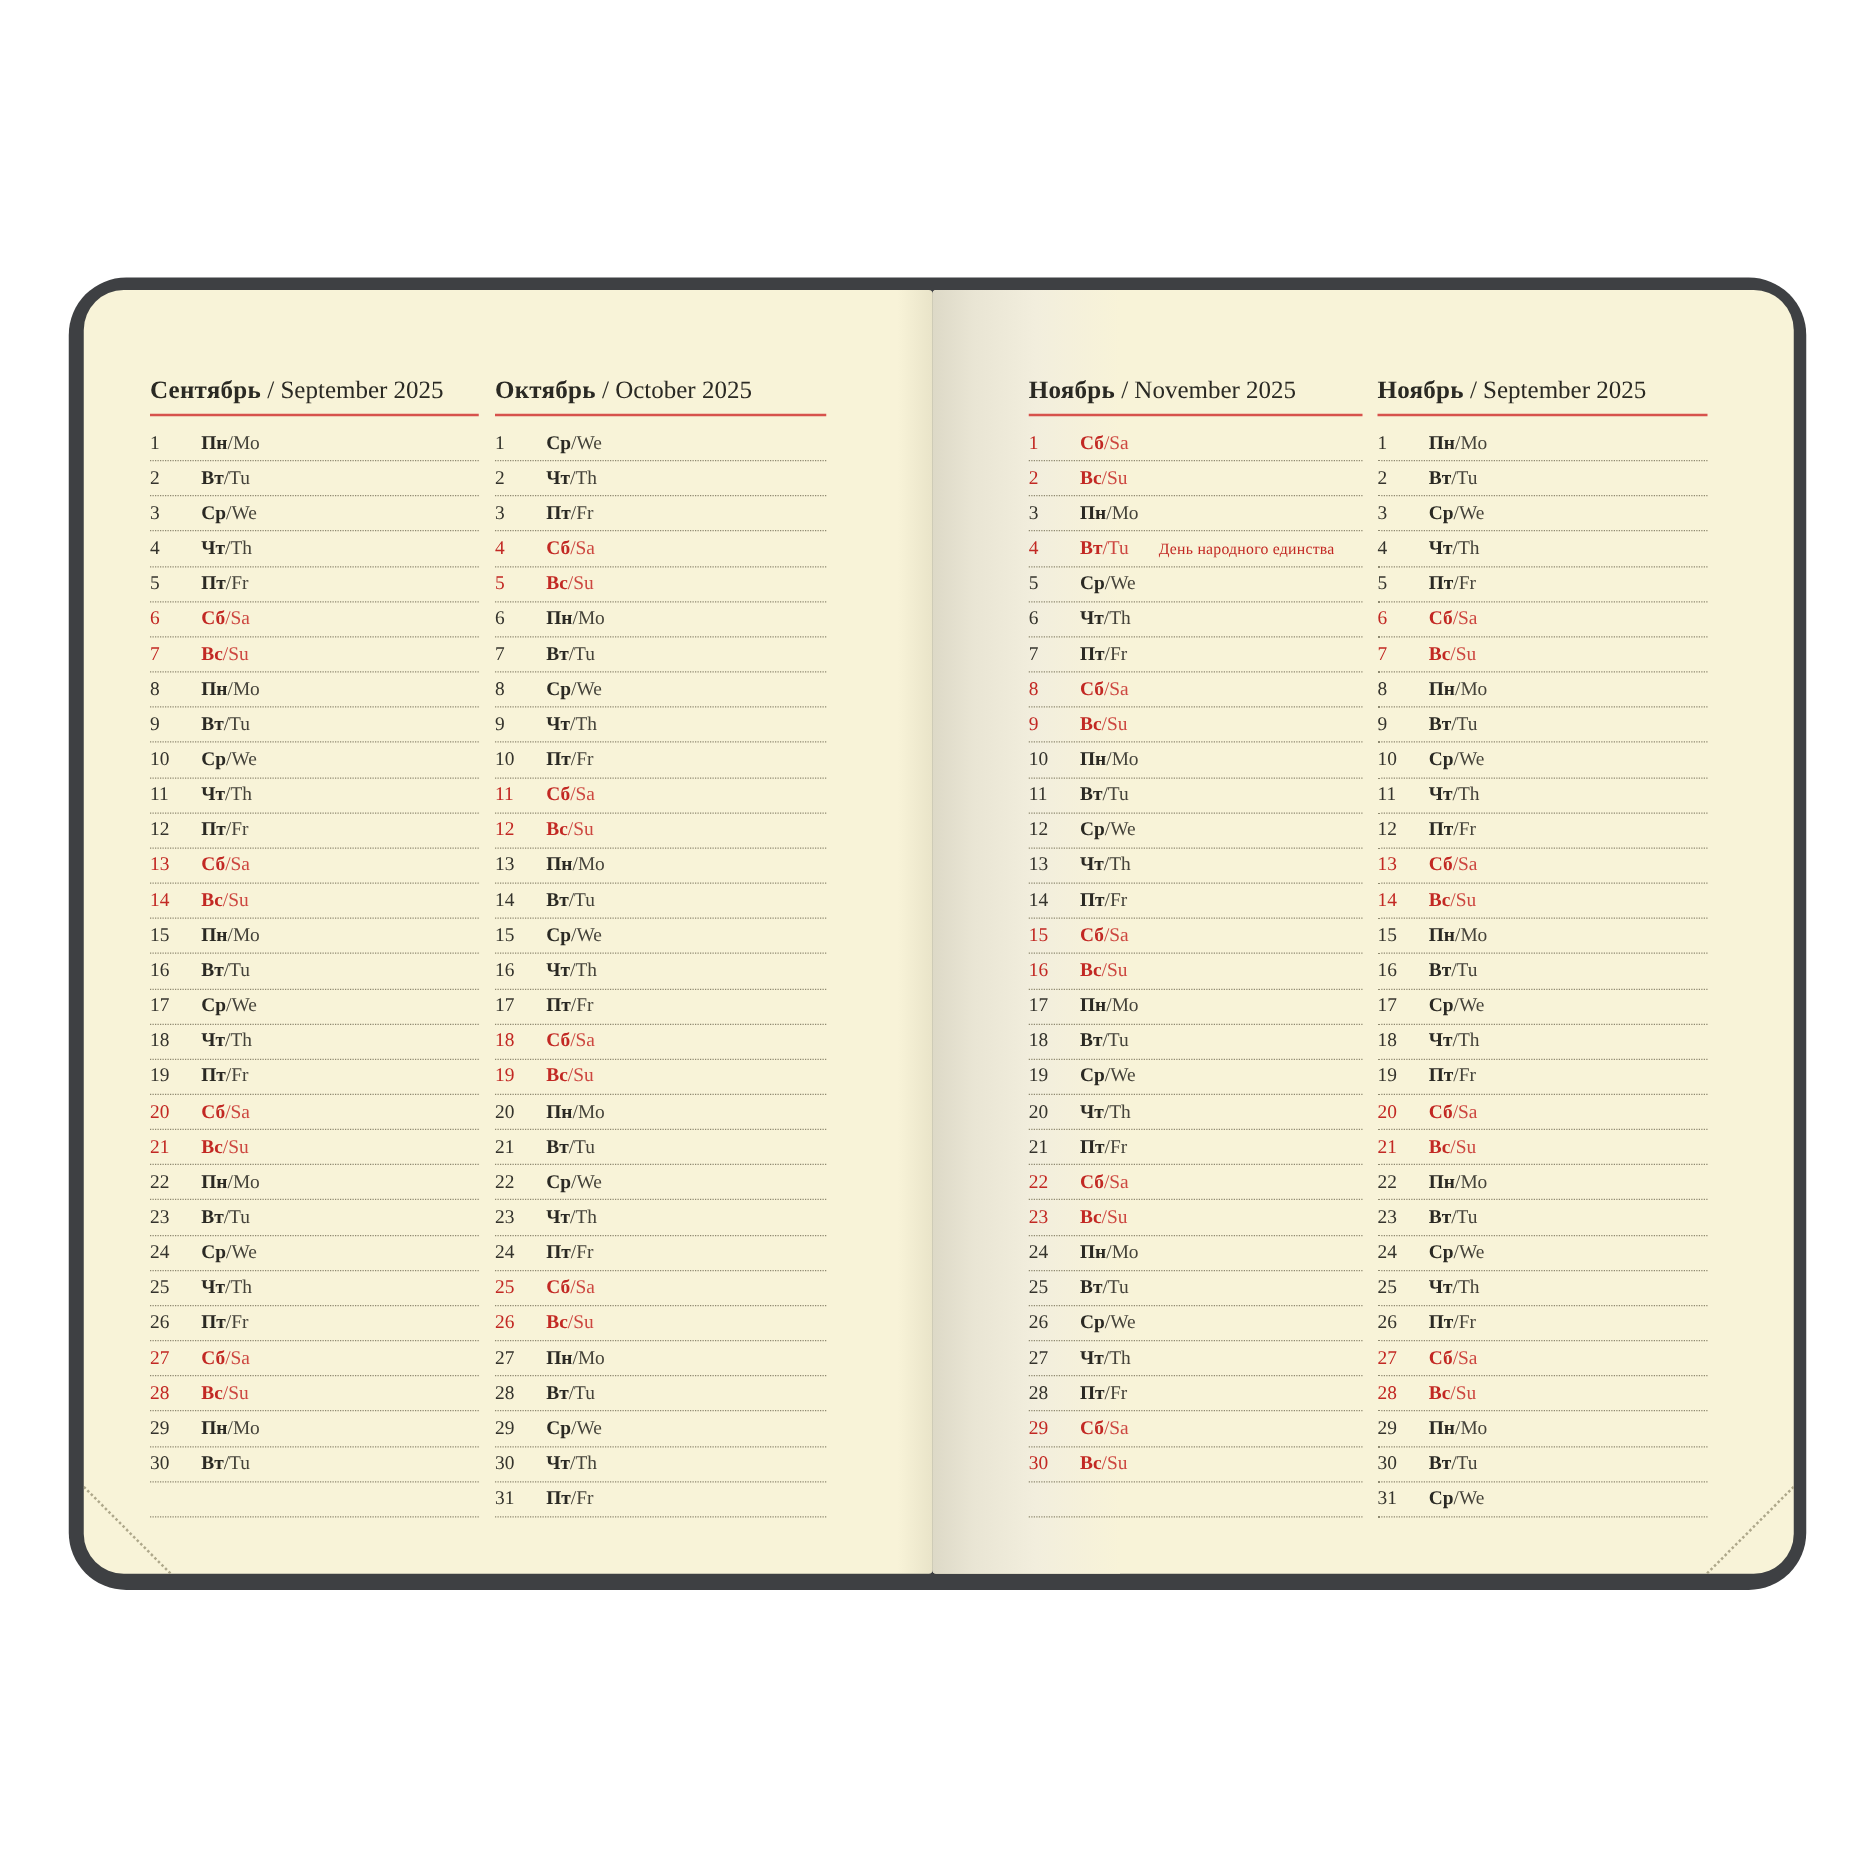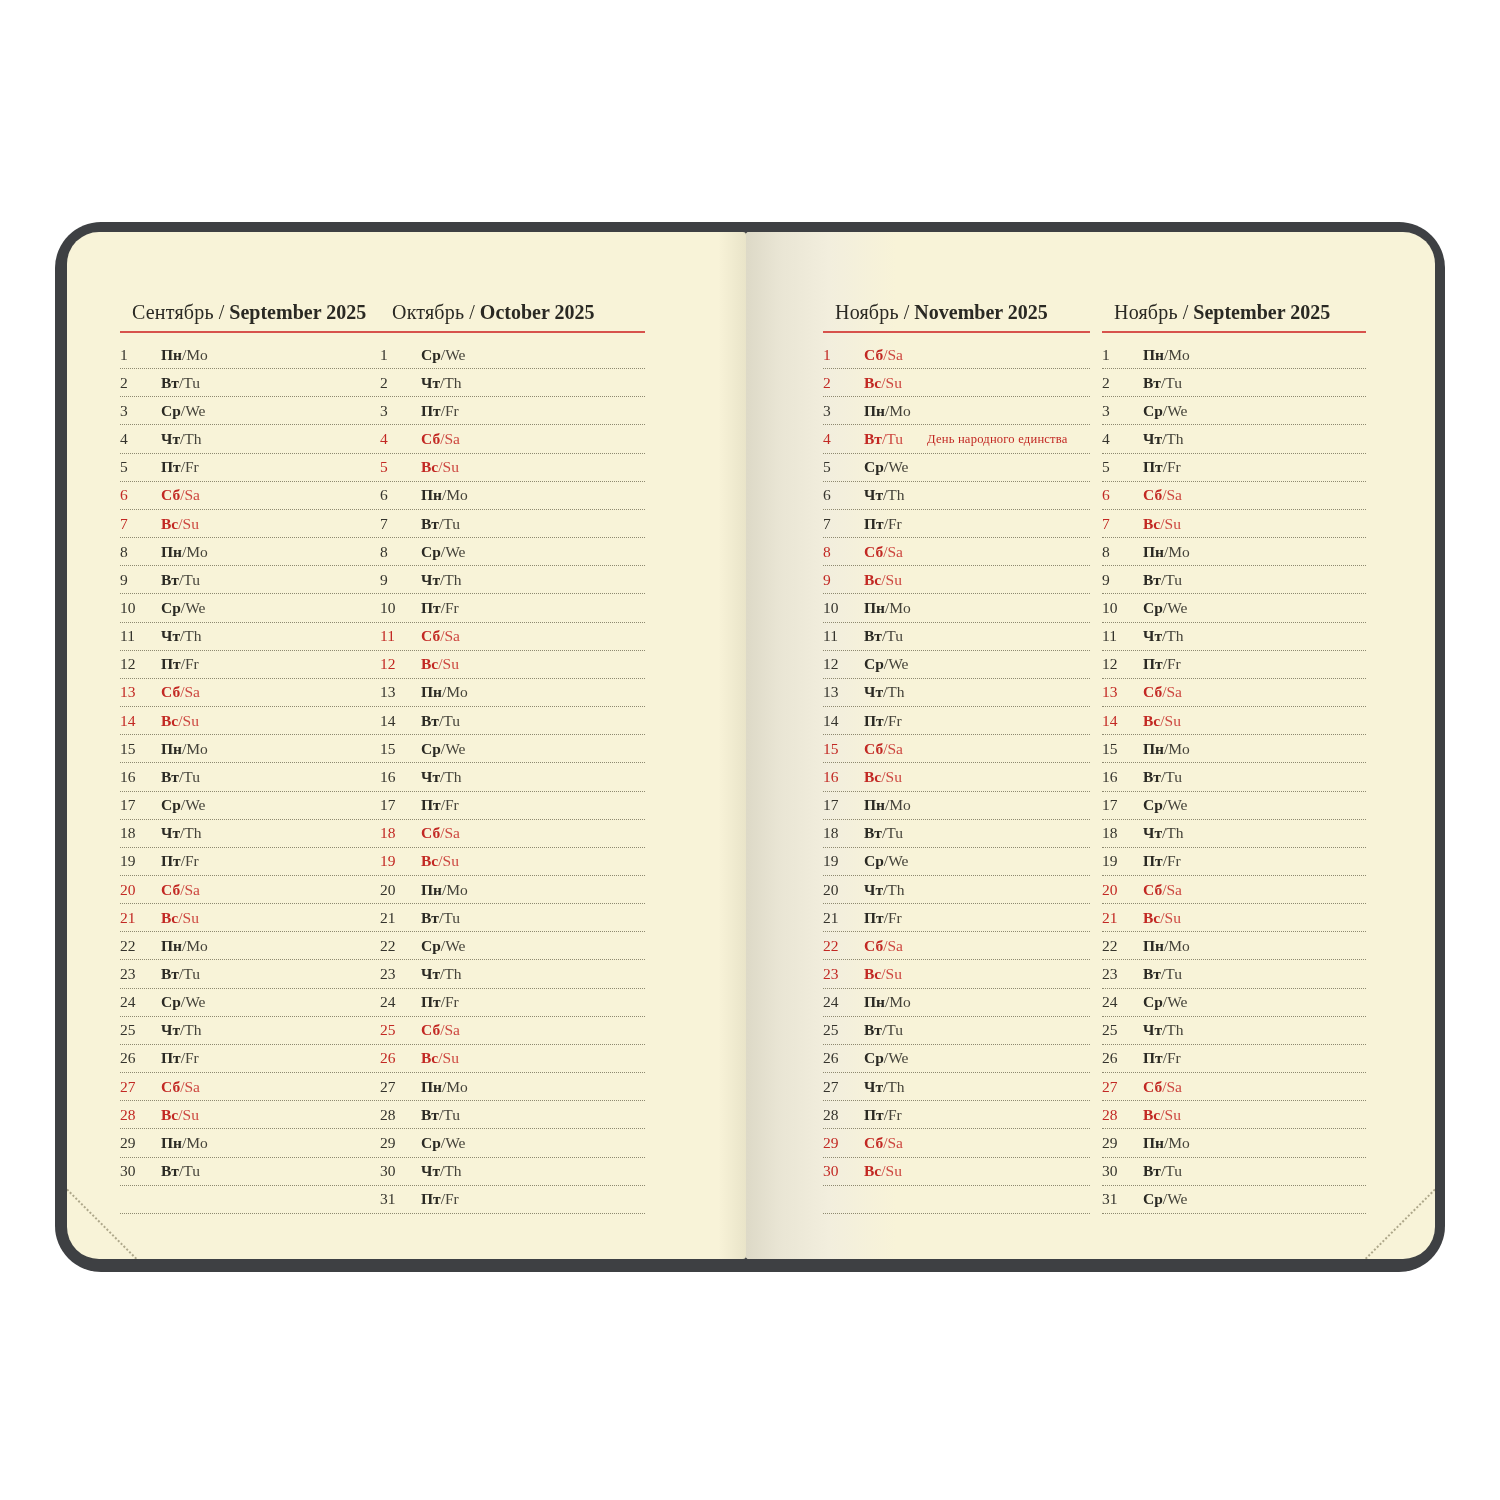--- a/index.html
+++ b/index.html
@@ -53,32 +53,32 @@
     transform:rotate(45deg);transform-origin:0 0;
   }
   .corner-stitch-right{
     right:-24px;top:932px;
     transform:rotate(-45deg);transform-origin:100% 0;
   }
   .month-col{
     position:absolute;top:300px;
   }
   .col-0{left:120px;width:263px;}
-  .col-1{left:380px;width:265px;}
+  .col-1{left:396px;width:265px;}
   .col-2{left:823px;width:267px;}
   .col-3{left:1102px;width:264px;}
   .month-header{
     padding-bottom:7px;
     border-bottom:2px solid var(--underline-red);
     font-size:20px;line-height:24px;color:var(--text-dark);
     white-space:nowrap;
   }
-  .month-title-ru{font-weight:normal;letter-spacing:.2px;margin-left:12px;}
+  .month-title-ru{font-weight:bold;letter-spacing:.2px;}
   .month-title-sep{font-weight:normal;}
-  .month-title-en{font-weight:bold;}
+  .month-title-en{font-weight:normal;}
   .rows{margin-top:8px;}
   .row{
     height:27.17px;
     border-bottom:1px dotted var(--dot-color);
     display:flex;align-items:center;
     font-size:15.5px;line-height:16px;
     white-space:nowrap;
   }
   .row .num{width:41px;color:var(--text-num);flex:0 0 auto;}
   .row .ru{font-weight:bold;color:var(--text-dark);}

